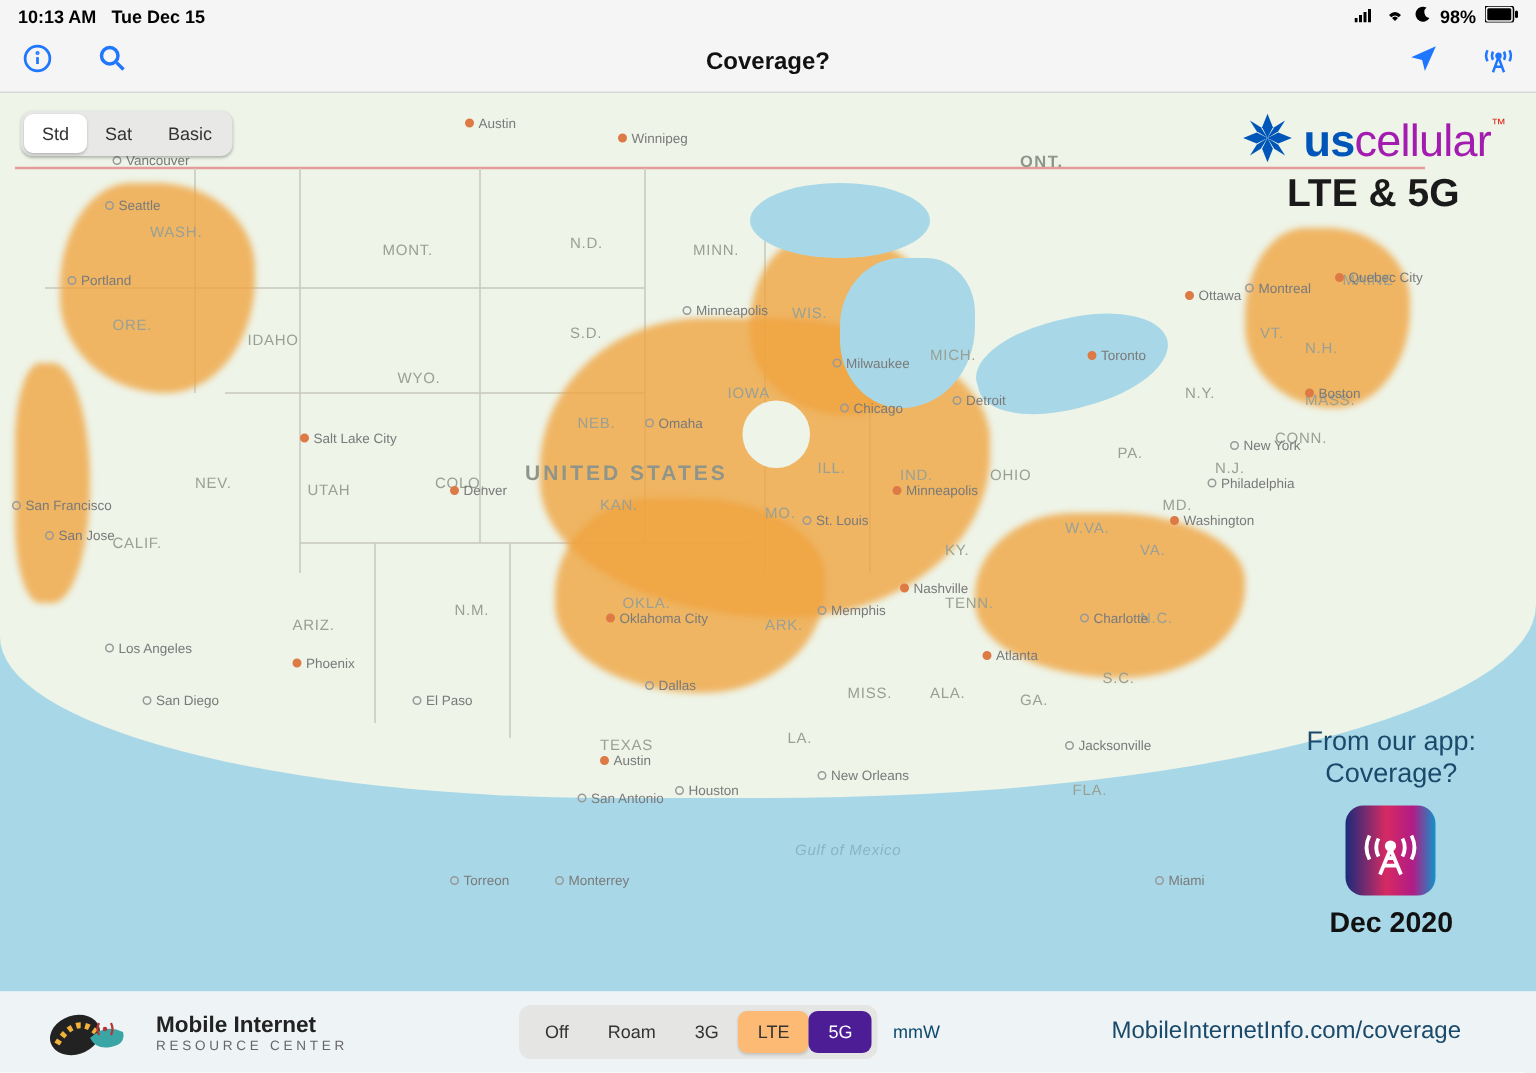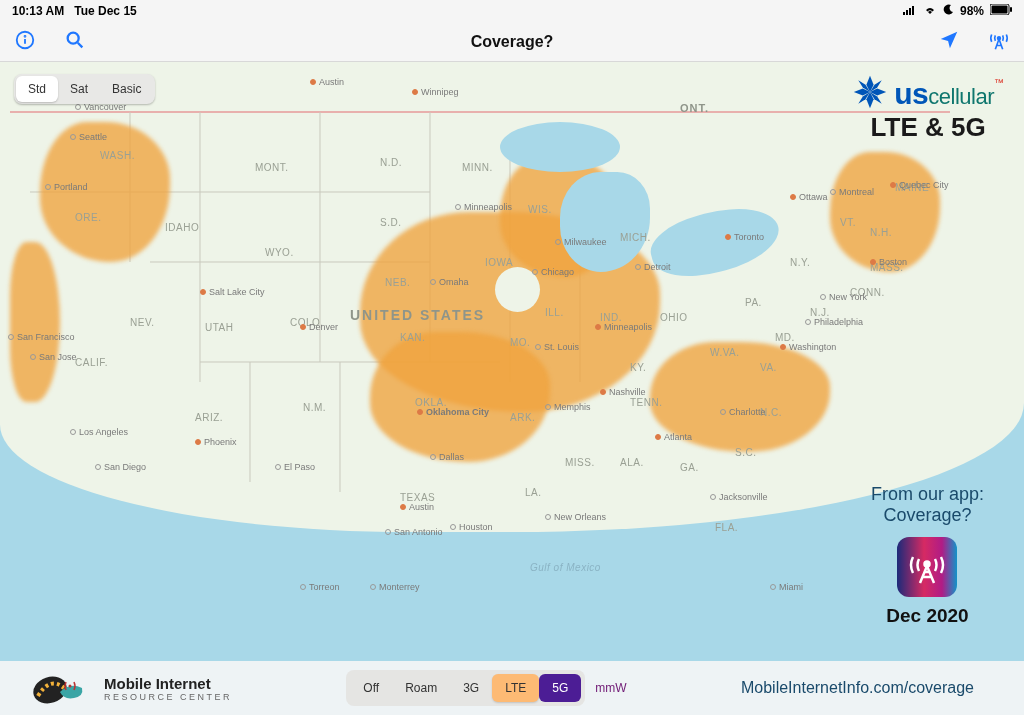--- a/index.html
+++ b/index.html
@@ -38,41 +38,41 @@
   
   .map-type { position: absolute; top: 12px; left: 14px; display: flex; background: #e8e8e6; border-radius: 8px; padding: 2px; box-shadow: 0 1px 2px rgba(0,0,0,0.25); z-index: 40; }
   .map-type button { border: none; background: transparent; font-size: 12px; padding: 6px 12px; color: #333; border-radius: 6px; cursor: pointer; }
   .map-type button.active { background: #fff; box-shadow: 0 1px 2px rgba(0,0,0,0.2); }
 
   
   .brand { position: absolute; top: 12px; right: 20px; text-align: center; z-index: 40; }
   .brand-row { display: flex; align-items: center; gap: 6px; }
   .brand-logo svg { width: 36px; height: 36px; }
   .brand-us { font-size: 30px; font-weight: 700; color: #0056b8; letter-spacing: -0.5px; }
-  .brand-cellular { font-size: 22px; font-weight: 400; color: #0f766e; letter-spacing: -0.5px; }
+  .brand-cellular { font-size: 30px; font-weight: 400; color: #a21caf; letter-spacing: -0.5px; }
   .brand-sub { font-size: 26px; font-weight: 600; color: #1a1a1a; margin-top: -2px; }
 
   
   .promo { position: absolute; right: 40px; bottom: 34px; text-align: center; z-index: 40; color: #1a4a6b; }
   .promo-text { font-size: 18px; line-height: 1.2; font-weight: 500; }
   .app-icon { width: 60px; height: 60px; margin: 10px auto 8px; border-radius: 12px; background: linear-gradient(90deg,#1b2a7a 0%,#d62a63 45%,#b01c86 75%,#1293c9 100%); display: flex; align-items: center; justify-content: center; }
   .app-icon svg { width: 40px; height: 40px; }
   .promo-date { font-size: 19px; font-weight: 600; color: #111; }
 
   
   .bottom-bar { position: absolute; left: 0; right: 0; bottom: 0; height: 54px; background: #eef3f5; display: flex; align-items: center; justify-content: space-between; padding: 0 50px 0 30px; z-index: 60; }
   .mirc { display: flex; align-items: center; gap: 12px; }
   .mirc-logo { width: 62px; height: 40px; position: relative; }
   .mirc-text .t1 { font-size: 15px; font-weight: 600; color: #222; }
   .mirc-text .t2 { font-size: 9px; letter-spacing: 2.5px; color: #666; }
   .coverage-seg { display: flex; background: #e5e5e3; border-radius: 8px; padding: 4px; align-items: center; }
   .coverage-seg button { border: none; background: transparent; font-size: 12px; padding: 7px 13px; color: #333; border-radius: 6px; cursor: pointer; }
   .coverage-seg button.active { background: #fdba74; box-shadow: 0 1px 2px rgba(0,0,0,0.15); }
   .coverage-seg button.fiveg { background: #4c1d95; color: #fff; }
-  .mmw { font-size: 12px; color: #701a75; margin-left: 10px; }
+  .mmw { font-size: 12px; color: #0c4a6e; margin-left: 10px; }
   .site-link { font-size: 16px; font-weight: 500; color: #1a4a6b; }
 </style>
 </head>
 <body>
 
 <div class="device">
 
   <div class="status-bar">
     <div class="status-left">
       <span>10:13 AM</span>
@@ -235,26 +235,26 @@
         <div class="city cap" style="left: 195px; top: 375px;">Phoenix</div>
         <div class="city" style="left: 8px; top: 270px;">San Francisco</div>
         <div class="city" style="left: 30px; top: 290px;">San Jose</div>
         <div class="city" style="left: 70px; top: 365px;">Los Angeles</div>
         <div class="city" style="left: 95px; top: 400px;">San Diego</div>
         <div class="city" style="left: 275px; top: 400px;">El Paso</div>
         <div class="city" style="left: 385px; top: 465px;">San Antonio</div>
         <div class="city cap" style="left: 400px; top: 440px;">Austin</div>
         <div class="city" style="left: 430px; top: 390px;">Dallas</div>
         <div class="city" style="left: 450px; top: 460px;">Houston</div>
-        <div class="city cap" style="left: 417px; top: 345px; font-weight: bold;">Oklahoma City</div>
+        <div class="city cap" style="left: 404px; top: 345px;">Oklahoma City</div>
         <div class="city" style="left: 430px; top: 215px;">Omaha</div>
         <div class="city" style="left: 455px; top: 140px;">Minneapolis</div>
         <div class="city cap" style="left: 310px; top: 15px;">Austin</div>
         <div class="city cap" style="left: 412px; top: 25px;">Winnipeg</div>
-        <div class="city" style="left: 532px; top: 205px;">Chicago</div>
+        <div class="city" style="left: 560px; top: 205px;">Chicago</div>
         <div class="city" style="left: 555px; top: 175px;">Milwaukee</div>
         <div class="city" style="left: 535px; top: 280px;">St. Louis</div>
         <div class="city cap" style="left: 595px; top: 260px;">Minneapolis</div>
         <div class="city" style="left: 545px; top: 340px;">Memphis</div>
         <div class="city cap" style="left: 600px; top: 325px;">Nashville</div>
         <div class="city" style="left: 545px; top: 450px;">New Orleans</div>
         <div class="city cap" style="left: 655px; top: 370px;">Atlanta</div>
         <div class="city" style="left: 720px; top: 345px;">Charlotte</div>
         <div class="city" style="left: 710px; top: 430px;">Jacksonville</div>
         <div class="city" style="left: 770px; top: 520px;">Miami</div>

